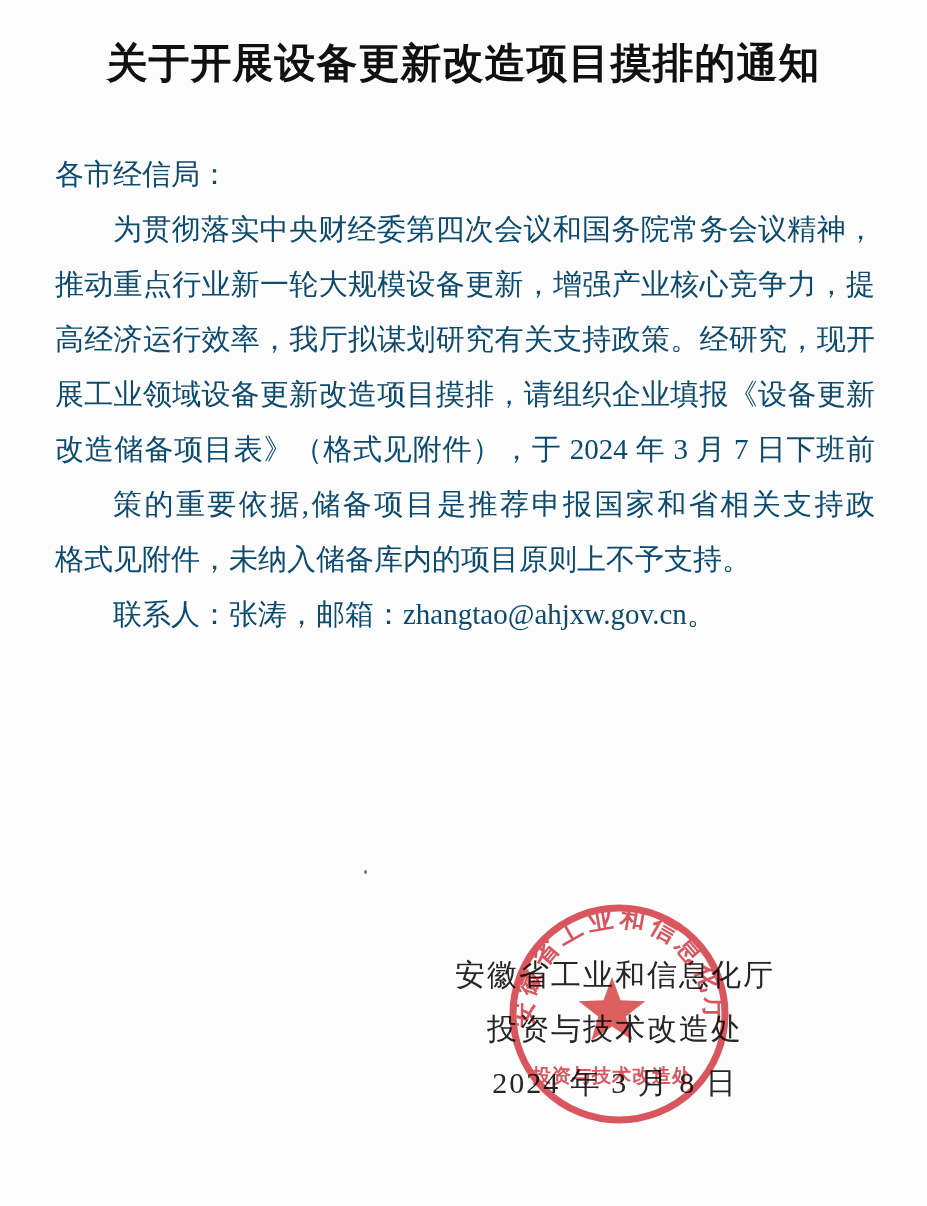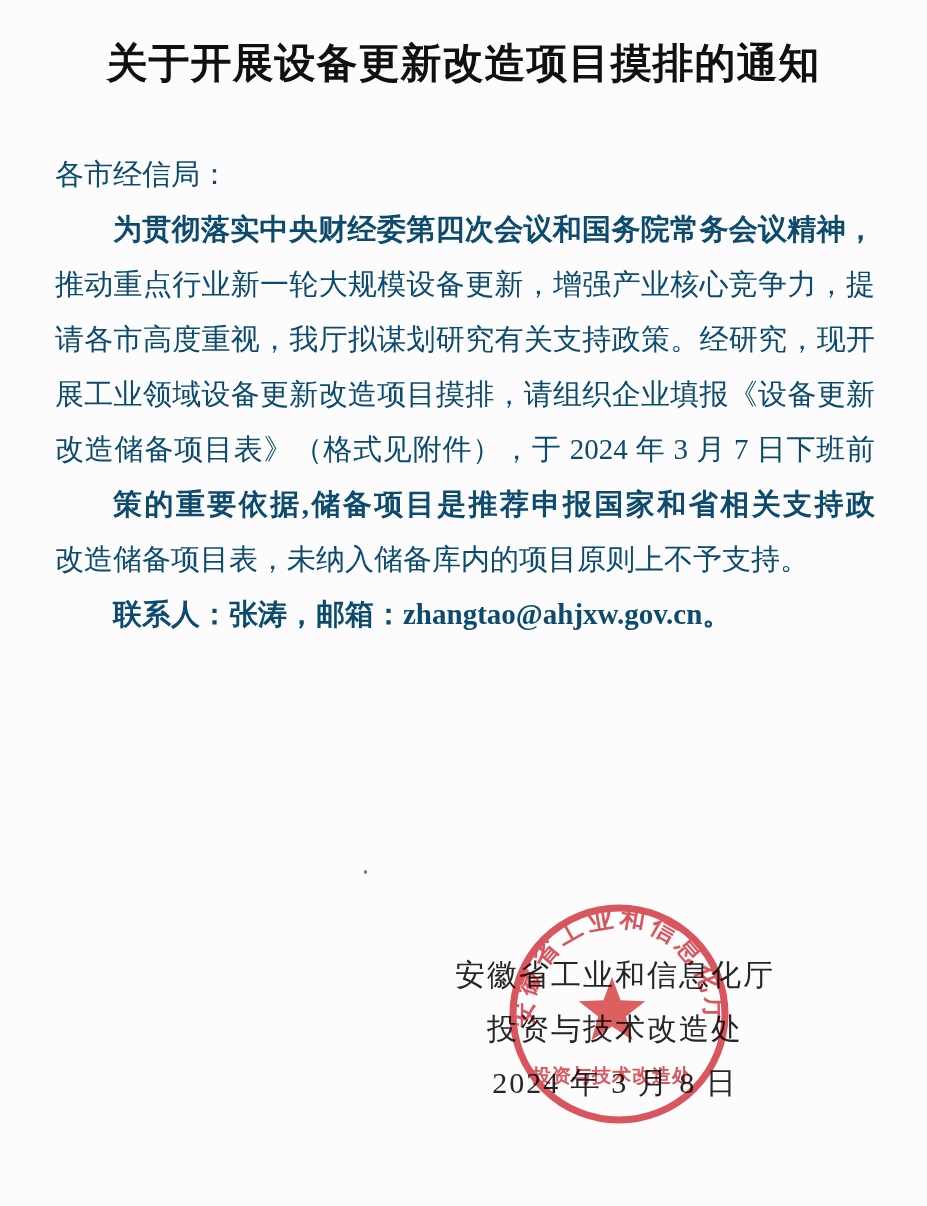--- a/index.html
+++ b/index.html
@@ -22,21 +22,21 @@
   }
   .doc-body{
     position:absolute;
     left:55px;top:147px;
     width:820px;
     font-size:29px;
     line-height:55px;
     color:#0c4a6e;
   }
   .line{width:820px;}
-  .indent{text-indent:58px;font-weight:bold;}
+  .indent{text-indent:58px;}
   .jl{text-align:justify;text-align-last:justify;}
   .attachment{margin-top:42px;}
   .signature{
     position:absolute;
     left:355px;top:948px;
     width:520px;
     text-align:center;
     font-size:30px;
     line-height:54px;
     color:#262626;
@@ -75,25 +75,25 @@
 <body>
 
 <div class="page">
 
   <div class="doc-title">关于开展设备更新改造项目摸排的通知</div>
 
   <div class="doc-body">
     <div class="line">各市经信局：</div>
     <div class="line indent jl">为贯彻落实中央财经委第四次会议和国务院常务会议精神，</div>
     <div class="line jl">推动重点行业新一轮大规模设备更新，增强产业核心竞争力，提</div>
-    <div class="line jl">请各市高度重视，我厅拟谋划研究有关支持政策。经研究，现开</div>
+    <div class="line jl">高经济运行效率，我厅拟谋划研究有关支持政策。经研究，现开</div>
     <div class="line jl">展工业领域设备更新改造项目摸排，请组织企业填报《设备更新</div>
     <div class="line jl">改造储备项目表》（格式见附件），于 2024 年 3 月 7 日下班前</div>
     <div class="line indent jl">策的重要依据,储备项目是推荐申报国家和省相关支持政</div>
-    <div class="line">改造储备项目表，未纳入储备库内的项目原则上不予支持。</div>
+    <div class="line">格式见附件，未纳入储备库内的项目原则上不予支持。</div>
     <div class="line indent">联系人：张涛，邮箱：zhangtao@ahjxw.gov.cn。</div>
   </div>
 
   <div class="signature">
     <div>安徽省工业和信息化厅</div>
     <div>投资与技术改造处</div>
     <div>2024 年 3 月 8 日</div>
   </div>
 
   <div class="seal">

